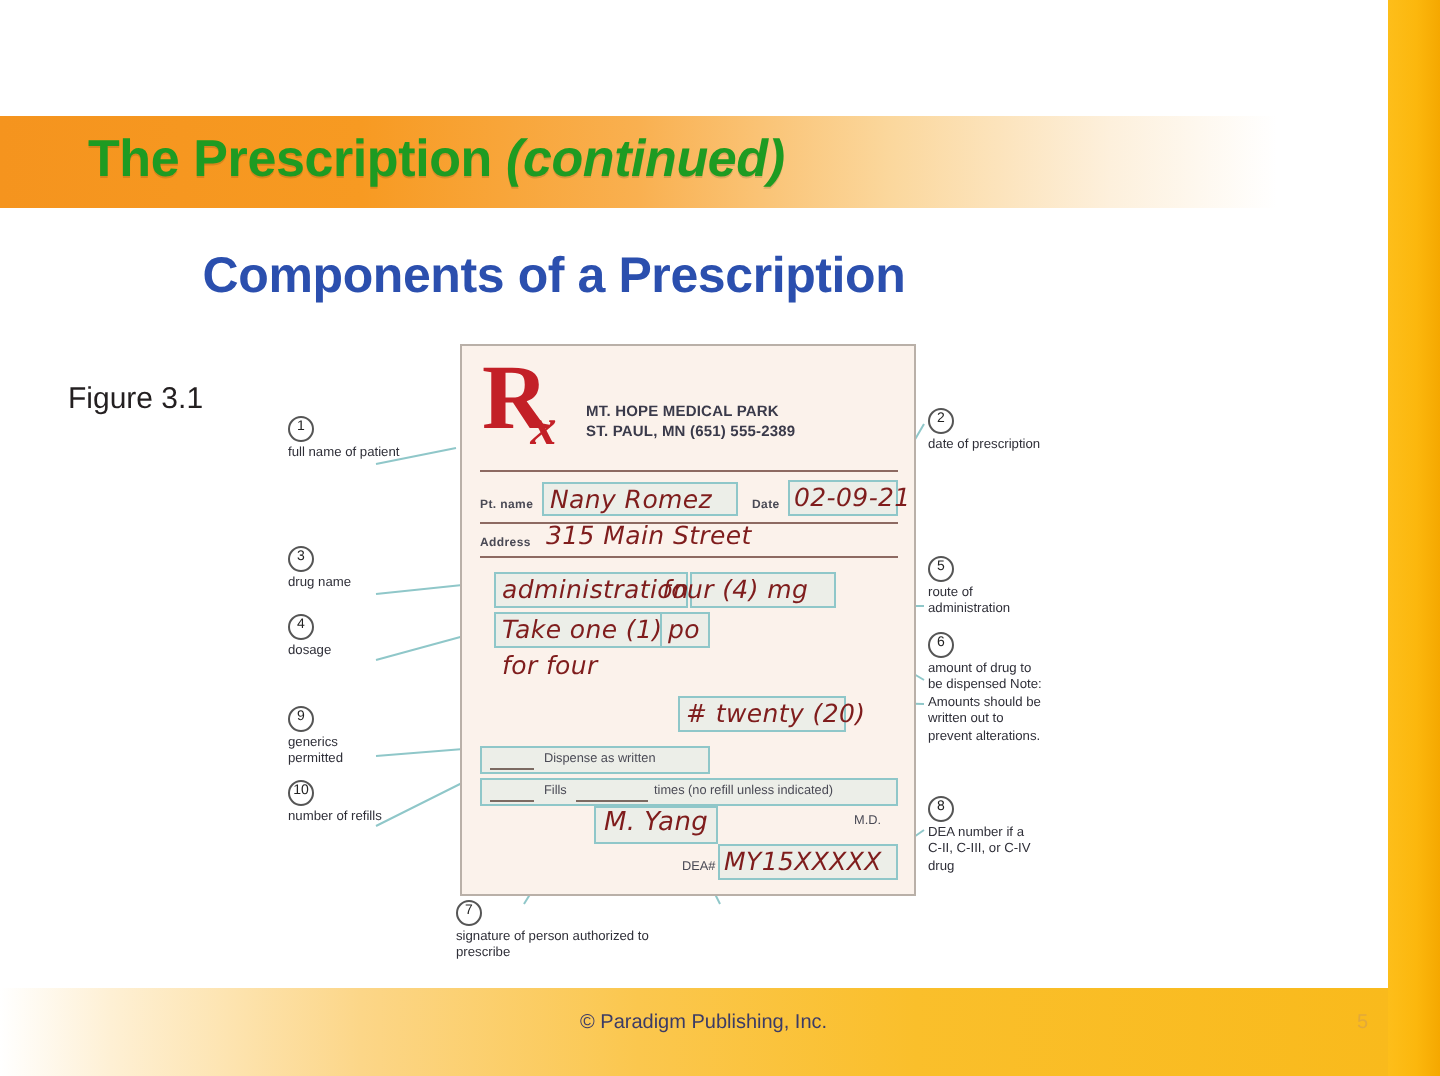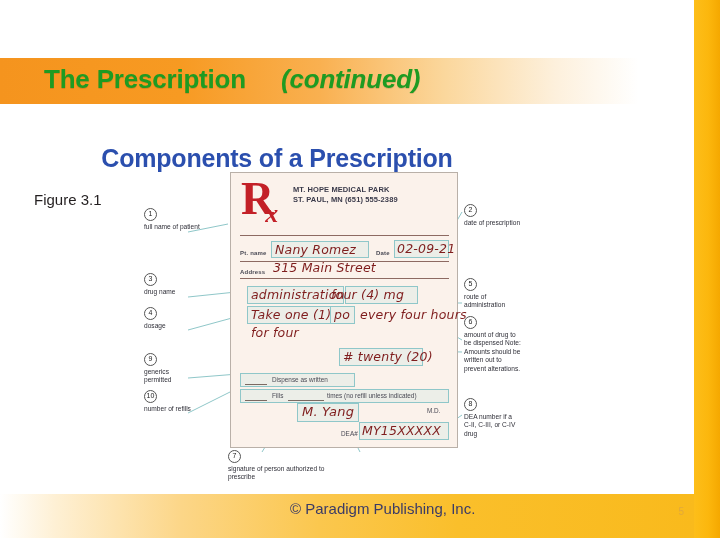--- a/index.html
+++ b/index.html
@@ -21,25 +21,25 @@
   .title-band{
     position:absolute;left:0;top:58px;width:694px;height:46px;
     background:linear-gradient(90deg,#F5941E 0%,#F79A22 26%,#F9B050 46%,#FBD79C 64%,#FDF0DC 80%,#FFFFFF 92%);
   }
   .title-text{
     position:absolute;left:44px;top:64px;
     font-size:26px;font-weight:bold;color:#1E9B22;
     letter-spacing:-.2px;white-space:nowrap;
     text-shadow:0 1px 0 rgba(0,0,0,.12);
   }
-  .title-text .cont{font-style:italic;margin-left:28px;}
+  .title-text .cont{font-style:italic;}
 
   
   .heading{
-    position:absolute;left:0;top:144px;width:554px;text-align:center;
+    position:absolute;left:0;top:124px;width:554px;text-align:center;
     font-size:25px;font-weight:bold;color:#2B4FAE;letter-spacing:-.2px;
   }
 
   
   .figure-label{
     position:absolute;left:34px;top:191px;
     font-size:15px;color:#231f20;
   }
 
   
@@ -47,21 +47,21 @@
     position:absolute;left:230px;top:172px;width:228px;height:276px;
     background:#FBF2EB;border:1px solid #b9b0a8;box-sizing:border-box;
   }
   .rx-symbol{
     position:absolute;left:10px;top:4px;
     font-family:"Liberation Serif", serif;
     font-size:46px;font-weight:bold;color:#C32027;line-height:44px;
   }
   .rx-symbol .x{font-size:26px;position:relative;left:-9px;top:8px;font-style:italic;}
   .clinic{
-    position:absolute;left:62px;top:12px;
+    position:absolute;left:62px;top:28px;
     font-size:7.5px;font-weight:bold;color:#3a3a4a;line-height:10px;
     letter-spacing:.1px;
   }
   .hr{
     position:absolute;background:#8d6a62;height:1px;
   }
   .hr1{left:9px;top:62px;width:209px;}
   .hr2{left:9px;top:88px;width:209px;}
   .hr3{left:9px;top:105px;width:209px;}
 
@@ -92,21 +92,21 @@
 
   svg.leaders{position:absolute;left:0;top:0;width:720px;height:538px;pointer-events:none;}
 
   
   .footer-band{
     position:absolute;left:0;bottom:0;width:694px;height:44px;
     background:linear-gradient(90deg,#FFFFFF 0%,#FEF0D4 8%,#FCD688 26%,#FBC74E 46%,#FABF2B 66%,#F9BA1C 100%);
   }
   .footer-text{
     position:absolute;left:290px;bottom:21px;
-    font-size:15px;color:#3b3b66;
+    font-size:10px;color:#3b3b66;
   }
   .page-num{
     position:absolute;right:36px;bottom:21px;
     font-size:10px;color:#E2A93A;
   }
 </style>
 </head>
 <body>
 
 <div class="slide">
@@ -165,21 +165,20 @@
 
     <div class="box" style="left:16px;top:113px;width:97px;height:18px;"></div>
     <div class="hand" style="position:absolute;left:20px;top:114px;">administration</div>
     <div class="box" style="left:114px;top:113px;width:73px;height:18px;"></div>
     <div class="hand" style="position:absolute;left:100px;top:114px;">four (4) mg</div>
 
     <div class="box" style="left:16px;top:133px;width:84px;height:18px;"></div>
     <div class="hand" style="position:absolute;left:20px;top:134px;">Take one (1)</div>
     <div class="box" style="left:99px;top:133px;width:25px;height:18px;"></div>
     <div class="hand" style="position:absolute;left:103px;top:134px;">po</div>
-    <div class="hand" style="position:absolute;left:129px;top:134px;">every four hours</div>
     <div class="hand" style="position:absolute;left:20px;top:152px;">for four</div>
 
     <div class="box" style="left:108px;top:175px;width:84px;height:18px;"></div>
     <div class="hand" style="position:absolute;left:112px;top:176px;"># twenty (20)</div>
 
     <div class="box" style="left:9px;top:200px;width:115px;height:14px;"></div>
     <div class="ruleline" style="left:14px;top:211px;width:22px;"></div>
     <div class="plain" style="left:41px;top:203px;">Dispense as written</div>
 
     <div class="box" style="left:9px;top:216px;width:209px;height:14px;"></div>

